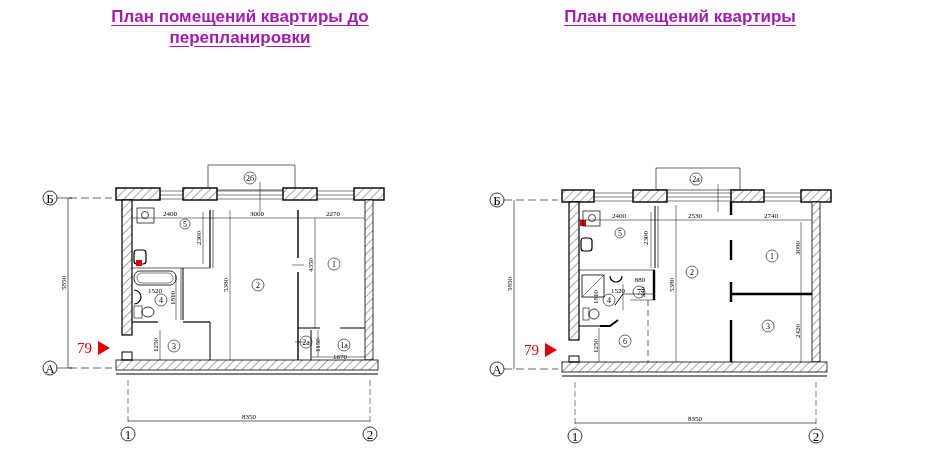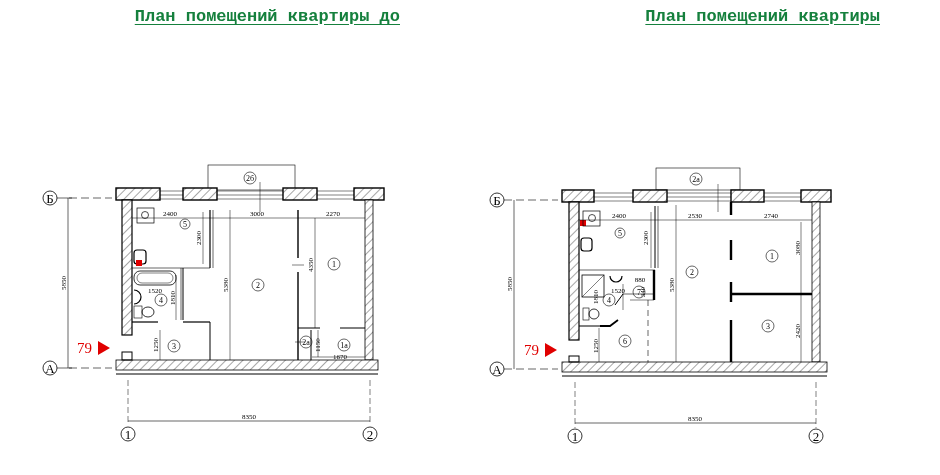--- a/index.html
+++ b/index.html
@@ -1,33 +1,34 @@
 <!DOCTYPE html>
 <html><head>
 <meta charset="utf-8">
 <style>
   html,body{margin:0;padding:0;background:#fff;}
   body{width:940px;height:475px;position:relative;overflow:hidden;font-family:"Liberation Serif",serif;}
-  .title{position:absolute;font-family:Liberation Mono, monospace;font-weight:bold;font-size:17px;color:#15803d;text-align:right;line-height:21px;}
+  .title{position:absolute;font-family:Liberation Sans, sans-serif;font-weight:bold;font-size:17px;color:#a21caf;text-align:center;line-height:21px;}
   .title span{display:block;text-decoration:underline;text-underline-offset:3px;}
   #title-left{left:80px;top:6px;width:320px;}
-  #title-right{left:560px;top:6px;width:320px;}
+  #title-right{left:520px;top:6px;width:320px;}
   #title-right .l2{padding-left:14px;}
   svg{position:absolute;left:0;top:0;}
   svg text{font-family:"Liberation Serif",serif;}
   .dim{font-size:7px;fill:#000;}
   .rn{font-size:8px;fill:#000;}
   .ax{font-size:13px;fill:#000;}
   .mark{font-size:15px;fill:#e00000;}
 </style>
 </head>
 <body>
 
 <div class="title" id="title-left">
   <span>План помещений квартиры до</span>
+  <span>перепланировки</span>
 </div>
 <div class="title" id="title-right">
   <span>План помещений квартиры</span>
 </div>
 
 <svg width="940" height="475" viewBox="0 0 940 475" xmlns="http://www.w3.org/2000/svg">
   <defs>
     <pattern id="hatch" patternUnits="userSpaceOnUse" width="6" height="6" patternTransform="rotate(45)">
       <rect width="6" height="6" fill="#fff"></rect>
       <line x1="0" y1="0" x2="0" y2="6" stroke="#000" stroke-width="0.7"></line>

